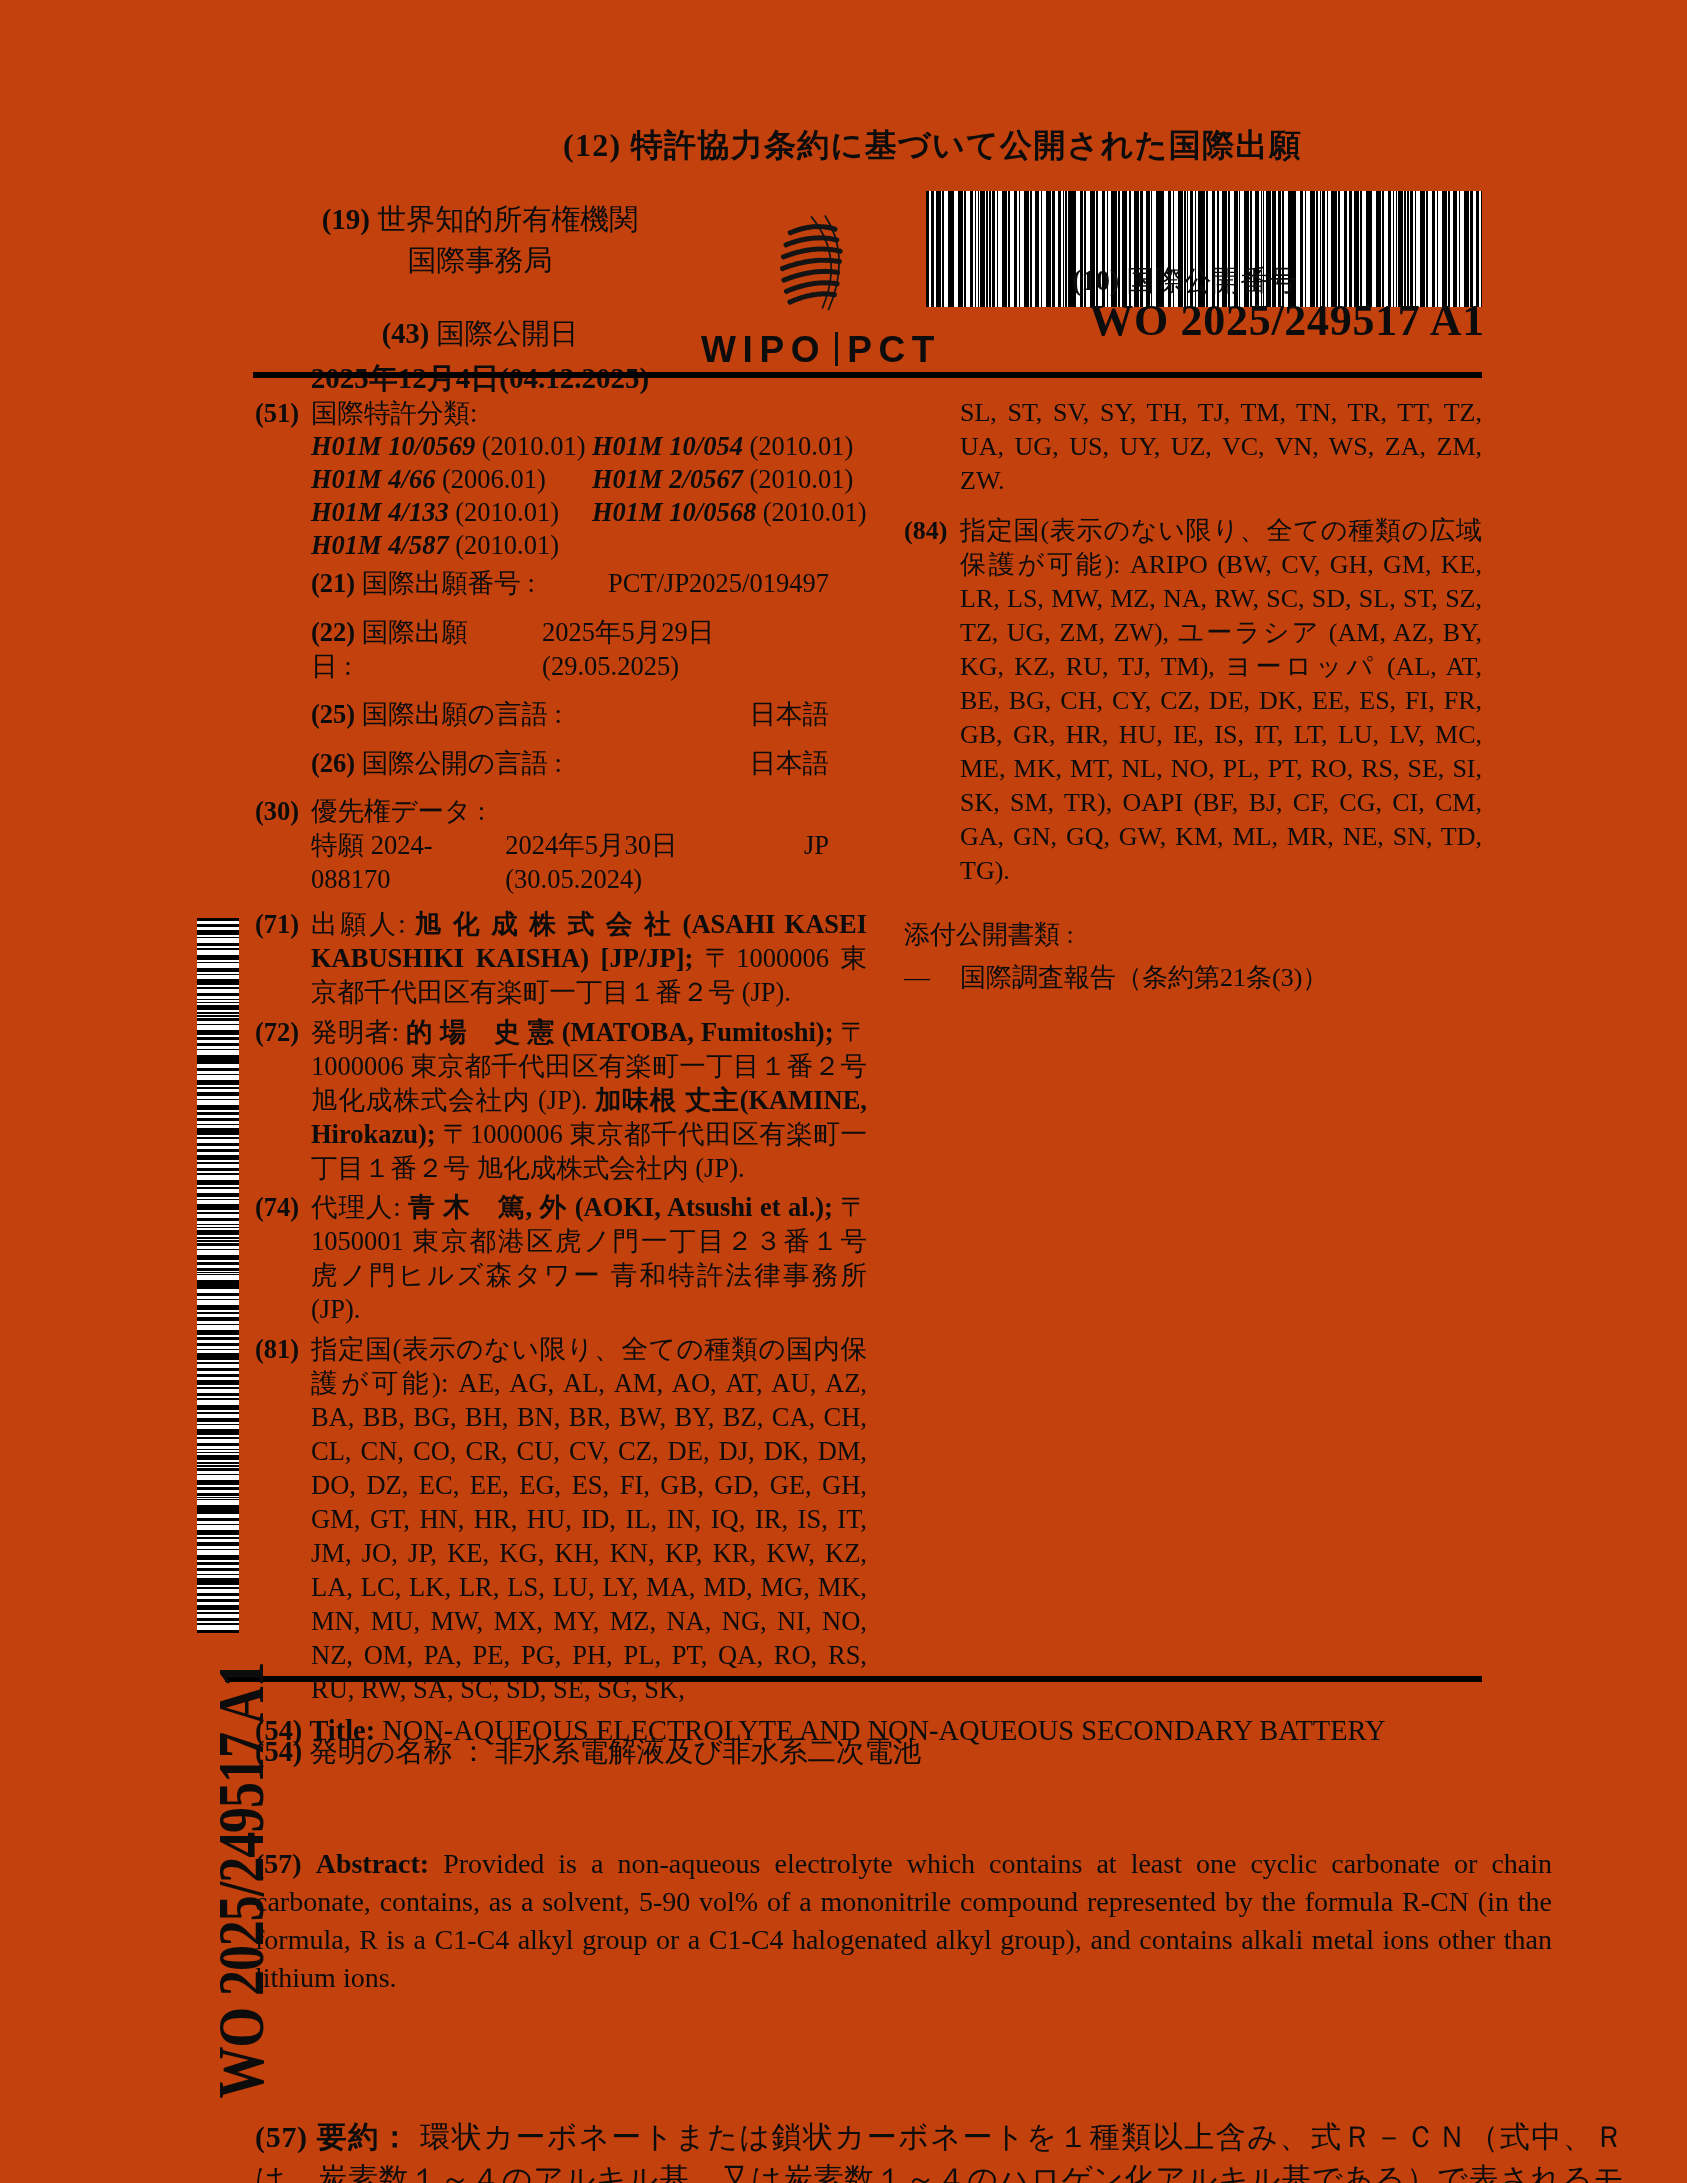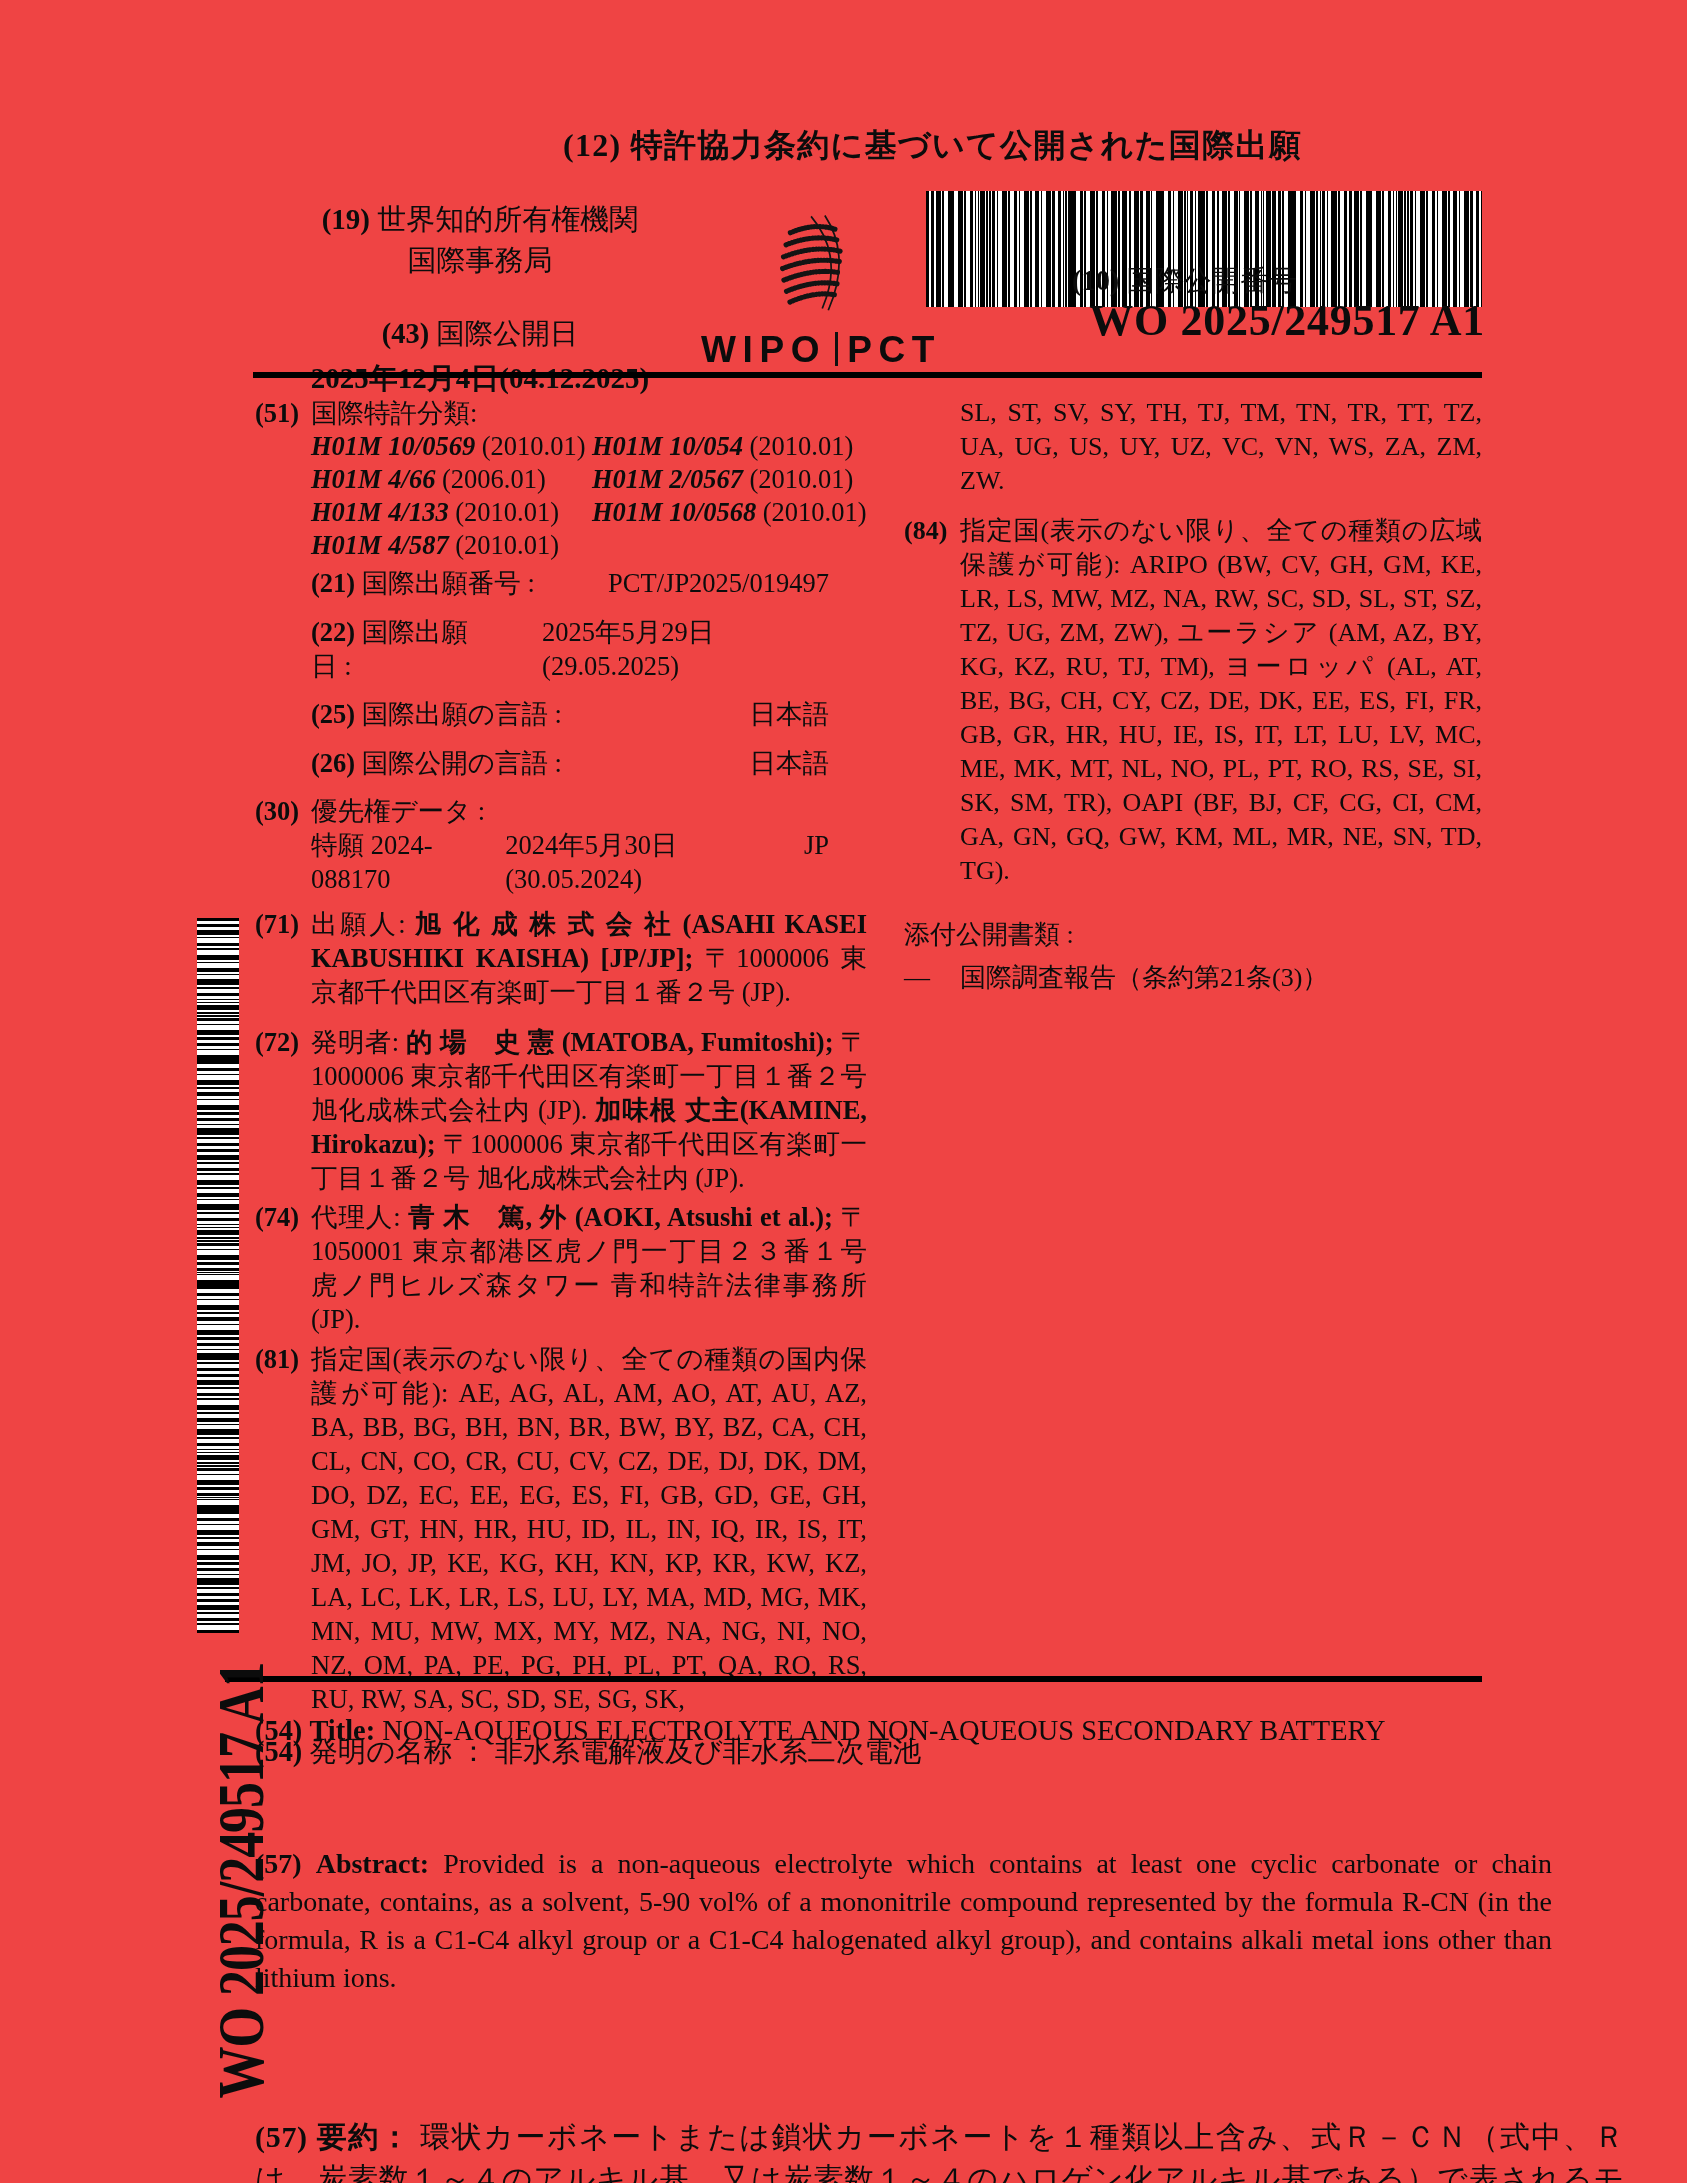--- a/index.html
+++ b/index.html
@@ -1,19 +1,19 @@
 <!DOCTYPE html>
 <html style="font-size:10.6px"><head>
 <meta charset="utf-8">
 <style>
   html,body{margin:0;padding:0;background:#e8e8e8;}
   .page{
     position:relative;
     width:1687px;height:2183px;
-    background:#ef4444;
+    background:#c2410c;
     font-family:"Liberation Serif","DejaVu Serif",serif;
     color:#0c0c0c;
     overflow:hidden;
   }
   .abs{position:absolute;}
   .fieldnum{font-weight:bold;}
   .b{font-weight:bold;}
   .bi{font-weight:bold;font-style:italic;}
 
   
@@ -182,21 +182,21 @@
     <div class="item" style="margin-bottom:10.6px;">
       <span class="fieldnum">(30)</span>
       <div>優先権データ :</div>
       <div class="prio-row">
         <span>特願 2024-088170</span>
         <span class="prio-date"><span>2024年5月30日(30.05.2024)</span></span>
         <span>JP</span>
       </div>
     </div>
 
-    <div class="item just" style="margin-bottom:16px;">
+    <div class="item just" style="margin-bottom:6px;">
       <span class="fieldnum">(71)</span><span>出願人: </span><span class="b">旭 化 成 株 式 会 社 </span><span class="b">(ASAHI KASEI KABUSHIKI KAISHA) [JP/JP]; </span><span>〒1000006 東京都千代田区有楽町一丁目１番２号 (JP).</span>
     </div>
 
     <div class="item just" style="margin-bottom:5.3px;">
       <span class="fieldnum">(72)</span><span>発明者: </span><span class="b">的 場　史 憲 </span><span class="b">(MATOBA, Fumitoshi); </span><span>〒1000006 東京都千代田区有楽町一丁目１番２号 旭化成株式会社内 (JP). </span><span class="b">加味根 丈主</span><span class="b">(KAMINE, Hirokazu); </span><span>〒1000006 東京都千代田区有楽町一丁目１番２号 旭化成株式会社内 (JP).</span>
     </div>
 
     <div class="item just" style="margin-bottom:5.3px;">
       <span class="fieldnum">(74)</span><span>代理人: </span><span class="b">青 木　篤, 外 </span><span class="b">(AOKI, Atsushi et al.); </span><span>〒1050001 東京都港区虎ノ門一丁目２３番１号 虎ノ門ヒルズ森タワー 青和特許法律事務所 (JP).</span>
     </div>

